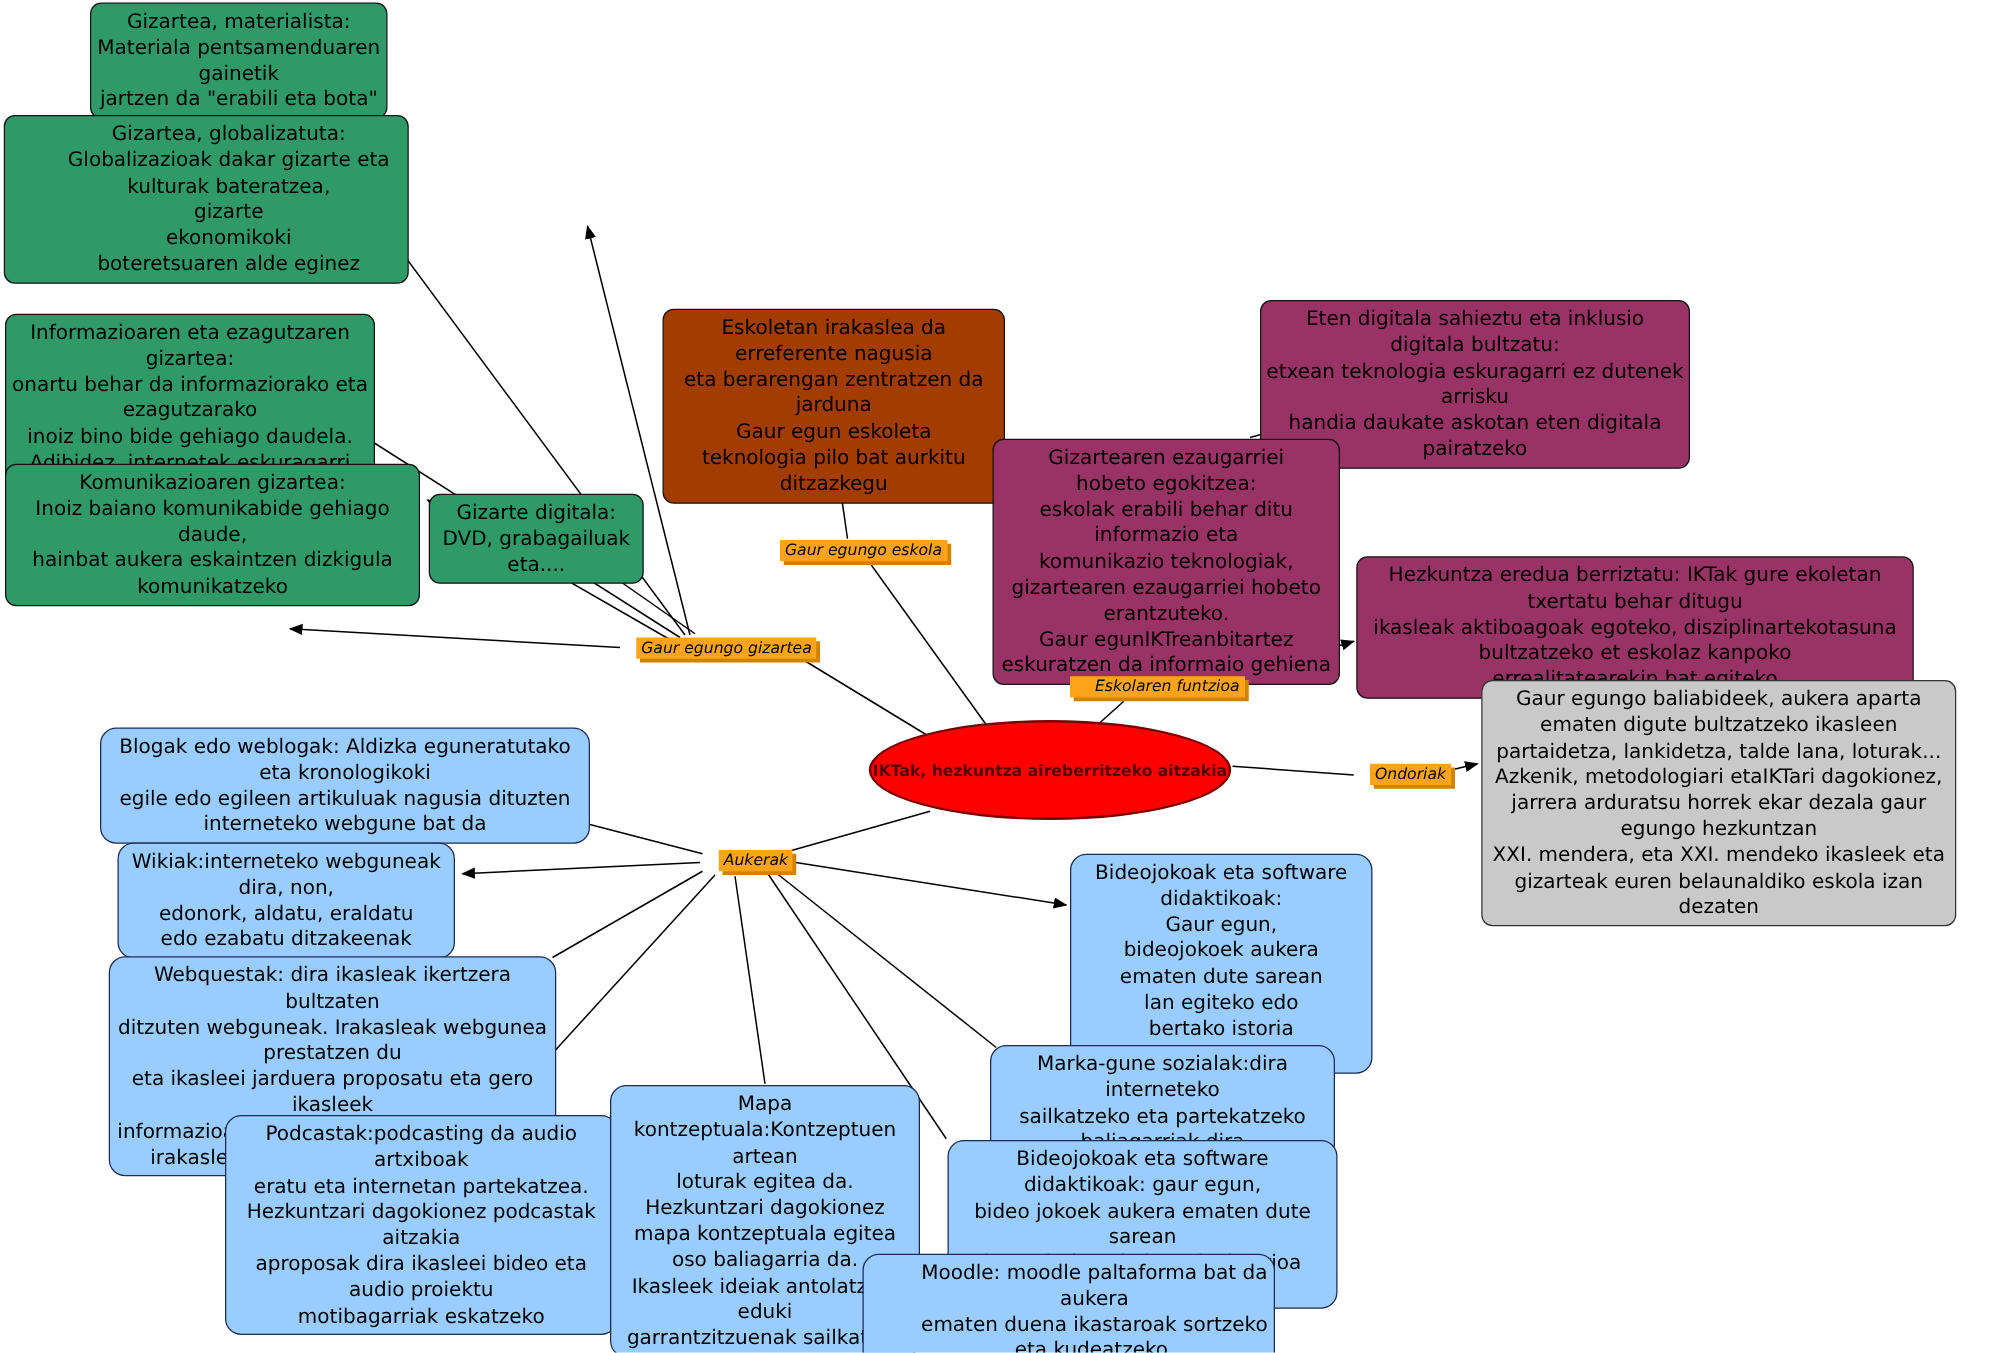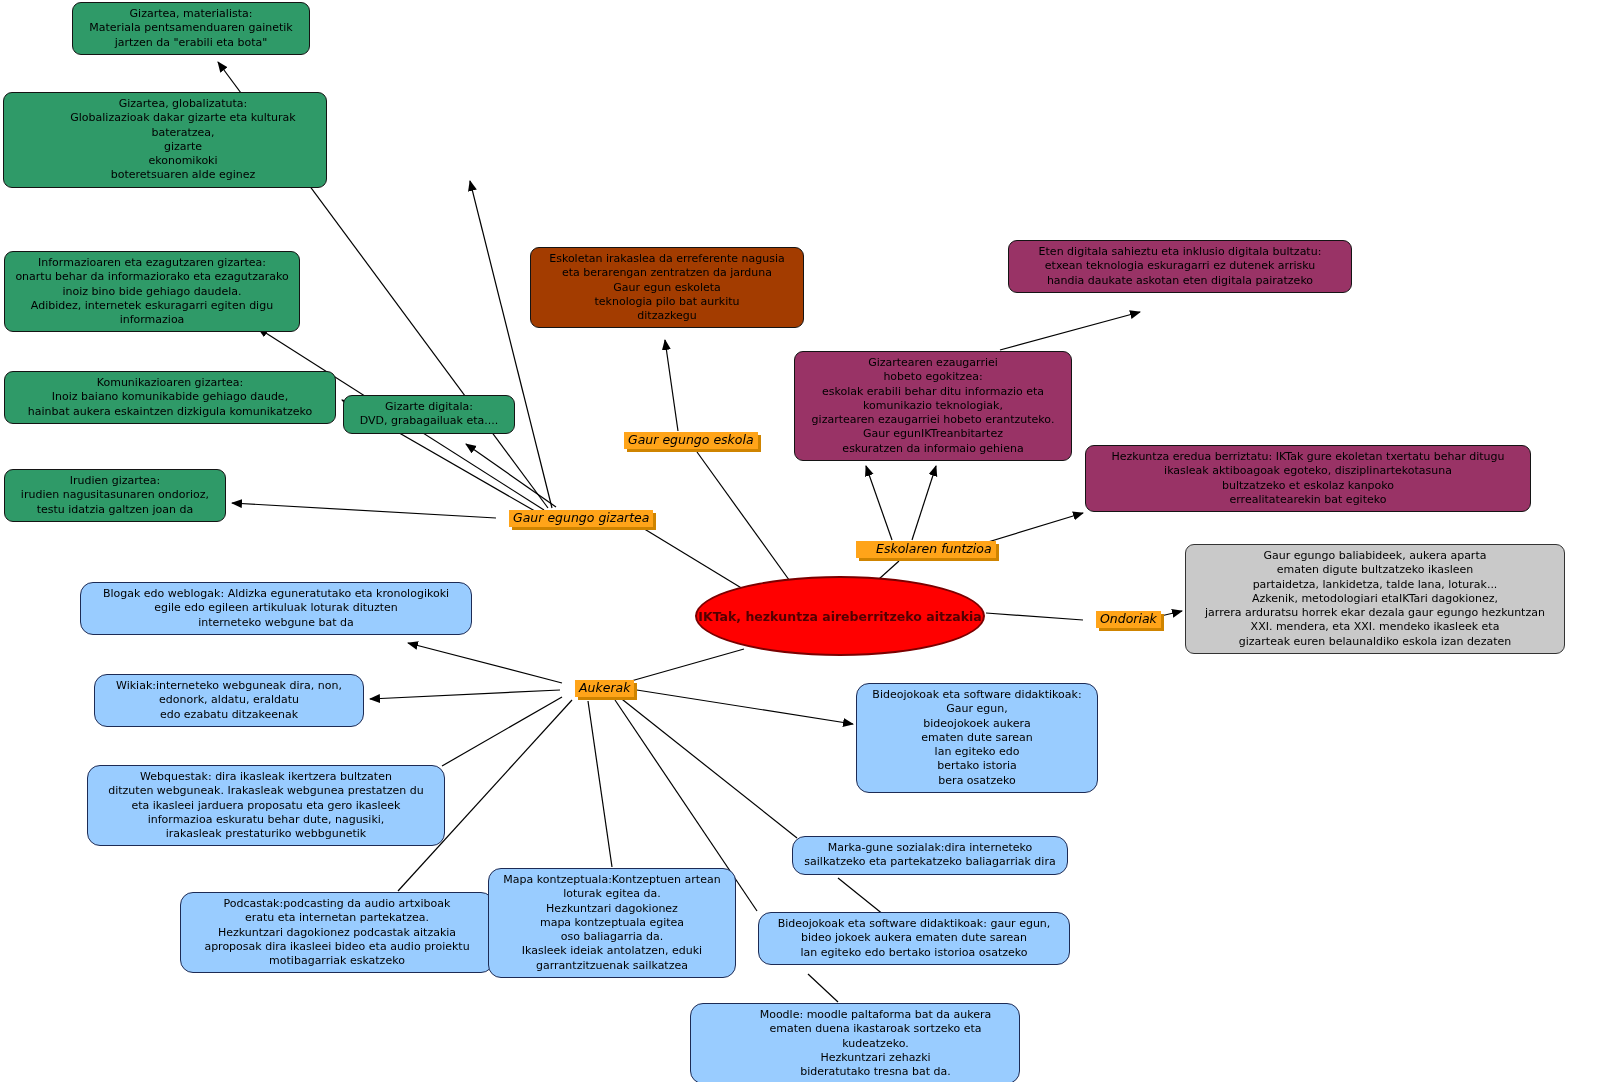--- a/index.html
+++ b/index.html
@@ -4,21 +4,21 @@
 <style>
   html,body{margin:0;padding:0;background:#ffffff;}
   .canvas{
     position:relative;width:1605px;height:1082px;overflow:hidden;
     font-family:"DejaVu Sans","Liberation Sans",sans-serif;color:#000;
   }
   svg.wires{position:absolute;left:0;top:0;z-index:1;}
   .node{
     position:absolute;z-index:2;box-sizing:border-box;
     text-align:center;white-space:pre-line;
-    font-size:11px;line-height:1.3;
+    font-size:16px;line-height:1.3;
     border:1px solid #141414;border-radius:9px;padding:4px 4px;
   }
   .green{background:#2f9a68;}
   .brown{background:#a33c00;}
   .purple{background:#993366;}
   .gray{background:#c9c9c9;border-color:#333;}
   .blue{background:#99ccff;border-color:#1d2b55;border-radius:13px;}
   .ellipse{
     position:absolute;z-index:3;box-sizing:border-box;
     background:#ff0000;border:2px solid #7a0000;border-radius:50%;
@@ -89,23 +89,20 @@
 boteretsuaren alde eginez</div>
   <div class="node green" style="left:4px;top:251px;width:296px;">Informazioaren eta ezagutzaren gizartea:
 onartu behar da informaziorako eta ezagutzarako
 inoiz bino bide gehiago daudela.
 Adibidez, internetek eskuragarri egiten digu informazioa</div>
   <div class="node green" style="left:4px;top:371px;width:332px;">Komunikazioaren gizartea:
 Inoiz baiano komunikabide gehiago daude,
 hainbat aukera eskaintzen dizkigula komunikatzeko</div>
   <div class="node green" style="left:343px;top:395px;width:172px;">Gizarte digitala:
 DVD, grabagailuak eta....</div>
-  <div class="node green" style="left:4px;top:469px;width:222px;">Irudien gizartea:
-irudien nagusitasunaren ondorioz,
-testu idatzia galtzen joan da</div>
 
   <div class="node brown" style="left:530px;top:247px;width:274px;">Eskoletan irakaslea da erreferente nagusia
 eta berarengan zentratzen da jarduna
 Gaur egun eskoleta
 teknologia pilo bat aurkitu
 ditzazkegu</div>
 
   <div class="node purple" style="left:1008px;top:240px;width:344px;">Eten digitala sahieztu eta inklusio digitala bultzatu:
 etxean teknologia eskuragarri ez dutenek arrisku
 handia daukate askotan eten digitala pairatzeko</div>
@@ -123,21 +120,21 @@
 
   <div class="node gray" style="left:1185px;top:544px;width:380px;">Gaur egungo baliabideek, aukera aparta
 ematen digute bultzatzeko ikasleen
 partaidetza, lankidetza, talde lana, loturak...
 Azkenik, metodologiari etaIKTari dagokionez,
 jarrera arduratsu horrek ekar dezala gaur egungo hezkuntzan
 XXI. mendera, eta XXI. mendeko ikasleek eta
 gizarteak euren belaunaldiko eskola izan dezaten</div>
 
   <div class="node blue" style="left:80px;top:582px;width:392px;">Blogak edo weblogak: Aldizka eguneratutako eta kronologikoki
-egile edo egileen artikuluak loturak dituzten
+egile edo egileen artikuluak nagusia dituzten
 interneteko webgune bat da</div>
   <div class="node blue" style="left:94px;top:674px;width:270px;">Wikiak:interneteko webguneak dira, non,
 edonork, aldatu, eraldatu
 edo ezabatu ditzakeenak</div>
   <div class="node blue" style="left:87px;top:765px;width:358px;">Webquestak: dira ikasleak ikertzera bultzaten
 ditzuten webguneak. Irakasleak webgunea prestatzen du
 eta ikasleei jarduera proposatu eta gero ikasleek
 informazioa eskuratu behar dute, nagusiki,
 irakasleak prestaturiko webbgunetik</div>
   <div class="node blue" style="left:180px;top:892px;width:314px;">Podcastak:podcasting da audio artxiboak

